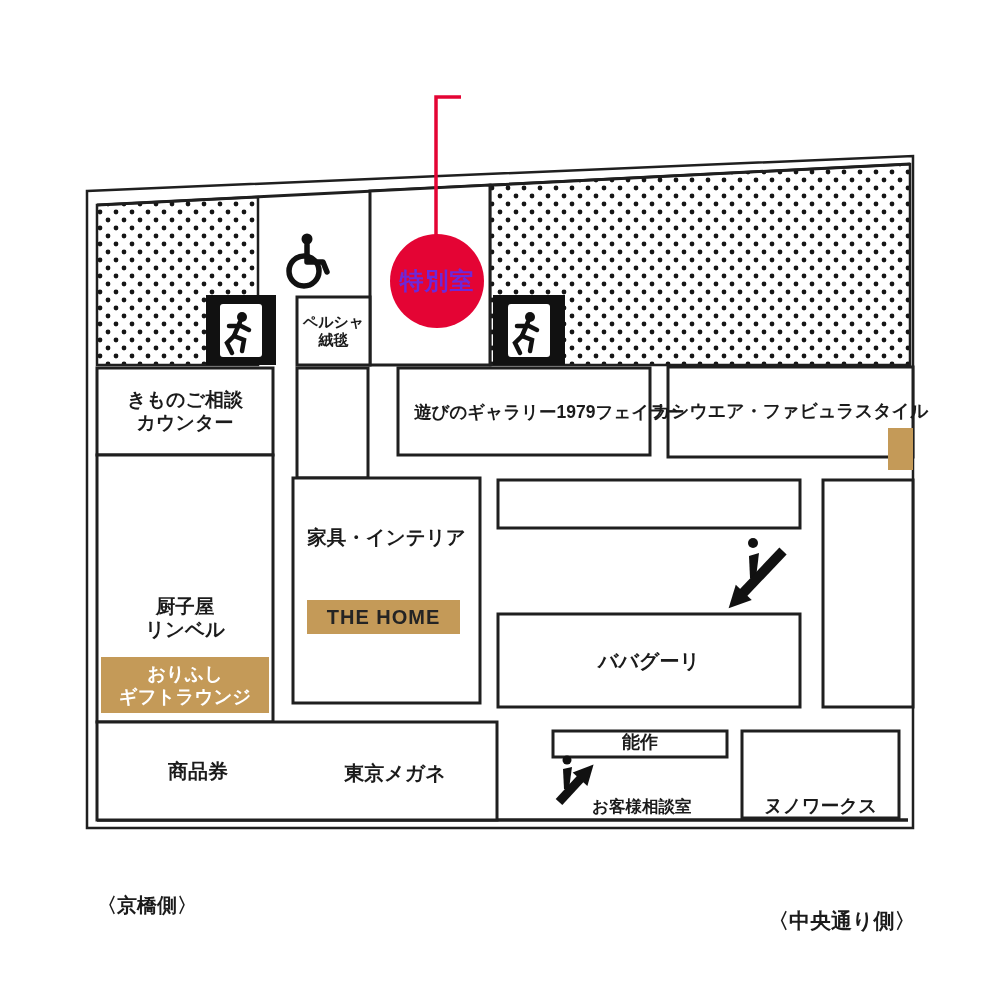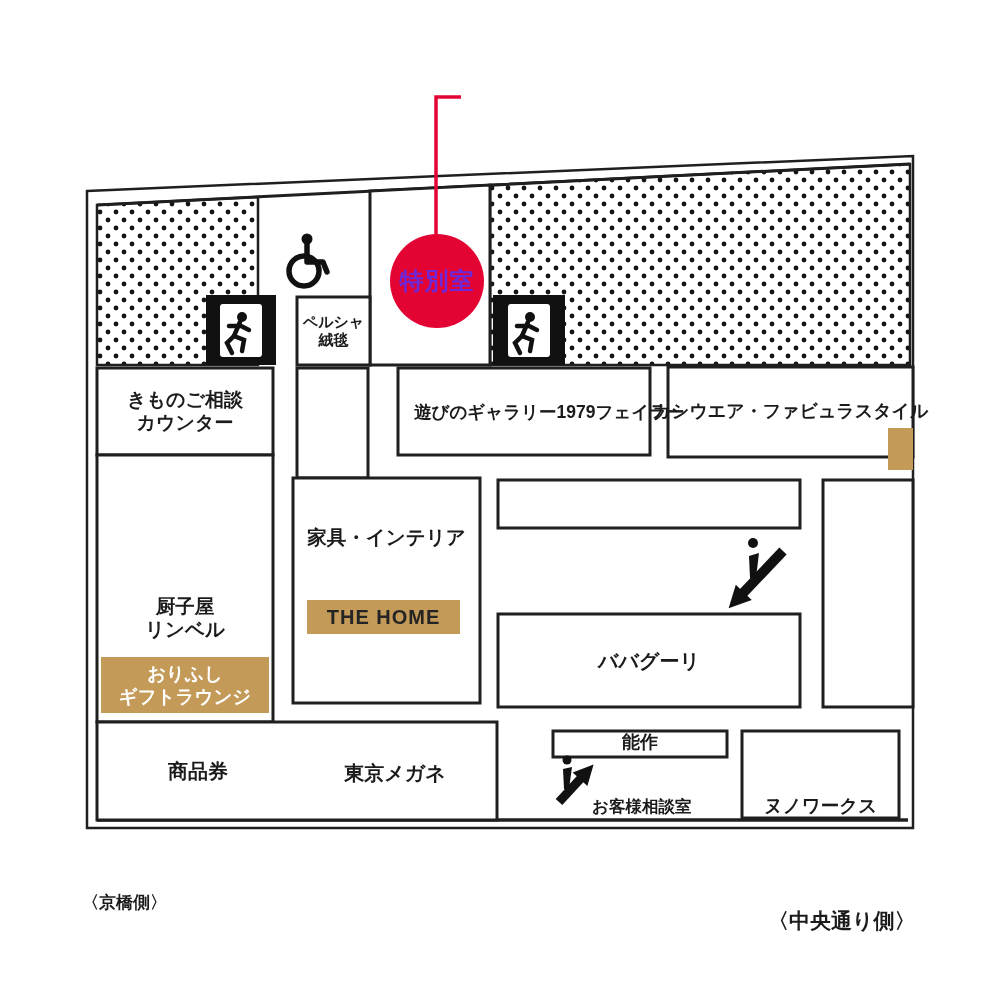--- a/index.html
+++ b/index.html
@@ -184,20 +184,20 @@
   </div>
 
   <div class="lbl" style="left:592px;top:797px;font-size:16.5px;">
     <span>お客様相談室</span>
   </div>
 
   <div class="lbl" style="left:742px;top:731px;width:157px;height:87px;font-size:18.5px;margin-top:32px;">
     <span>ヌノワークス</span>
   </div>
 
-  <div class="lbl" style="left:82px;top:893px;font-size:17px;">
+  <div class="lbl" style="left:97px;top:893px;font-size:20px;">
     <span>〈京橋側〉</span>
   </div>
   <div class="lbl" style="left:768px;top:908px;font-size:21px;">
     <span>〈中央通り側〉</span>
   </div>
 
 </div>
 
 </body></html>

